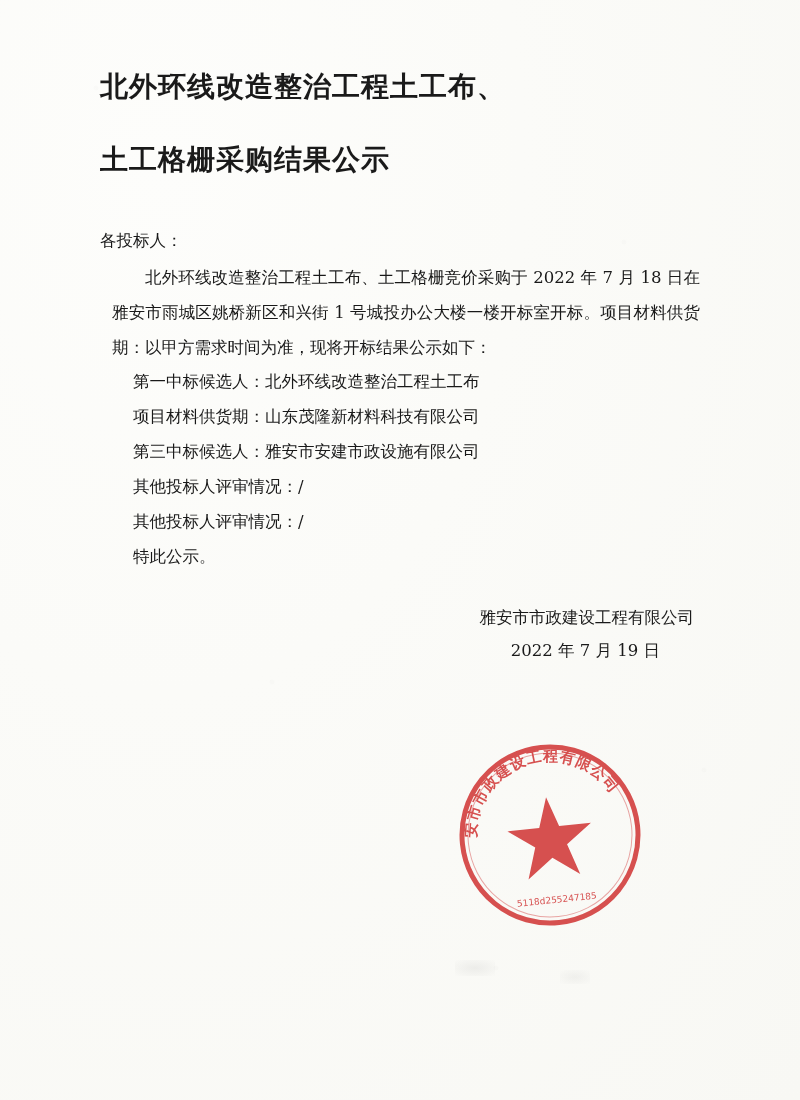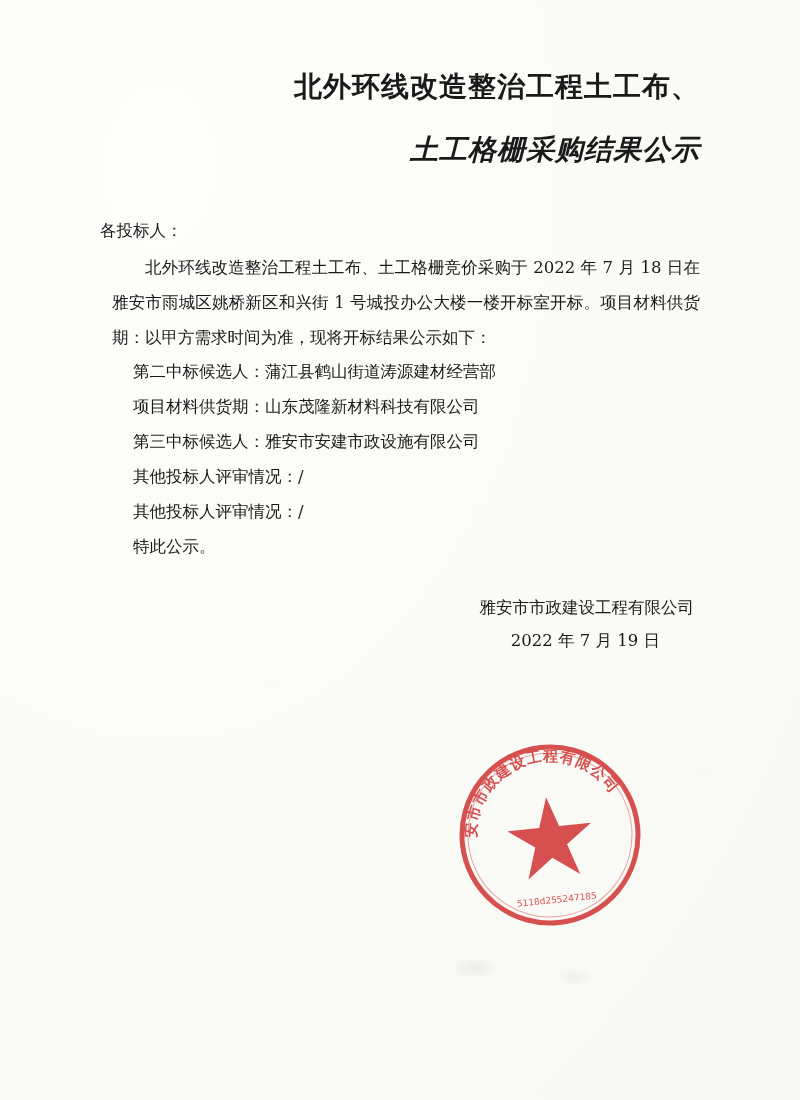--- a/index.html
+++ b/index.html
@@ -37,29 +37,29 @@
 
   .page {
     position: absolute;
     inset: 0;
     padding: 0 100px;
     box-sizing: border-box;
     color: #1a1a1a;
   }
 
   .doc-title {
-    text-align: right;
+    text-align: left;
     font-family: "DejaVu Serif", "Liberation Serif", serif;
     font-weight: bold;
     font-size: 28px;
     letter-spacing: 1px;
     line-height: 1.1;
   }
   .title-line-1 { margin-top: 72px; }
-  .title-line-2 { margin-top: 32px; font-style: italic; }
+  .title-line-2 { margin-top: 42px; }
 
   .body-text {
     margin-top: 48px;
     font-family: "DejaVu Serif", "Liberation Serif", serif;
     font-size: 16.5px;
     line-height: 2.12;
     color: #191919;
   }
 
   .salutation {
@@ -154,21 +154,21 @@
 
   <div class="doc-title title-line-2">土工格栅采购结果公示</div>
 
   <div class="body-text">
 
     <div class="salutation">各投标人：</div>
 
     <div class="para">北外环线改造整治工程土工布、土工格栅竞价采购于 2022 年 7 月 18 日在雅安市雨城区姚桥新区和兴街 1 号城投办公大楼一楼开标室开标。项目材料供货期：以甲方需求时间为准，现将开标结果公示如下：</div>
 
     <div class="list-block">
-      <div>第二中标候选人：蒲江县鹤山街道涛源建材经营部</div>
+      <div>第一中标候选人：北外环线改造整治工程土工布</div>
       <div>项目材料供货期：山东茂隆新材料科技有限公司</div>
       <div>第三中标候选人：雅安市安建市政设施有限公司</div>
       <div>其他投标人评审情况：/</div>
       <div>其他投标人评审情况：/</div>
     </div>
 
 
     <div class="closing">特此公示。</div>
 
   </div>

